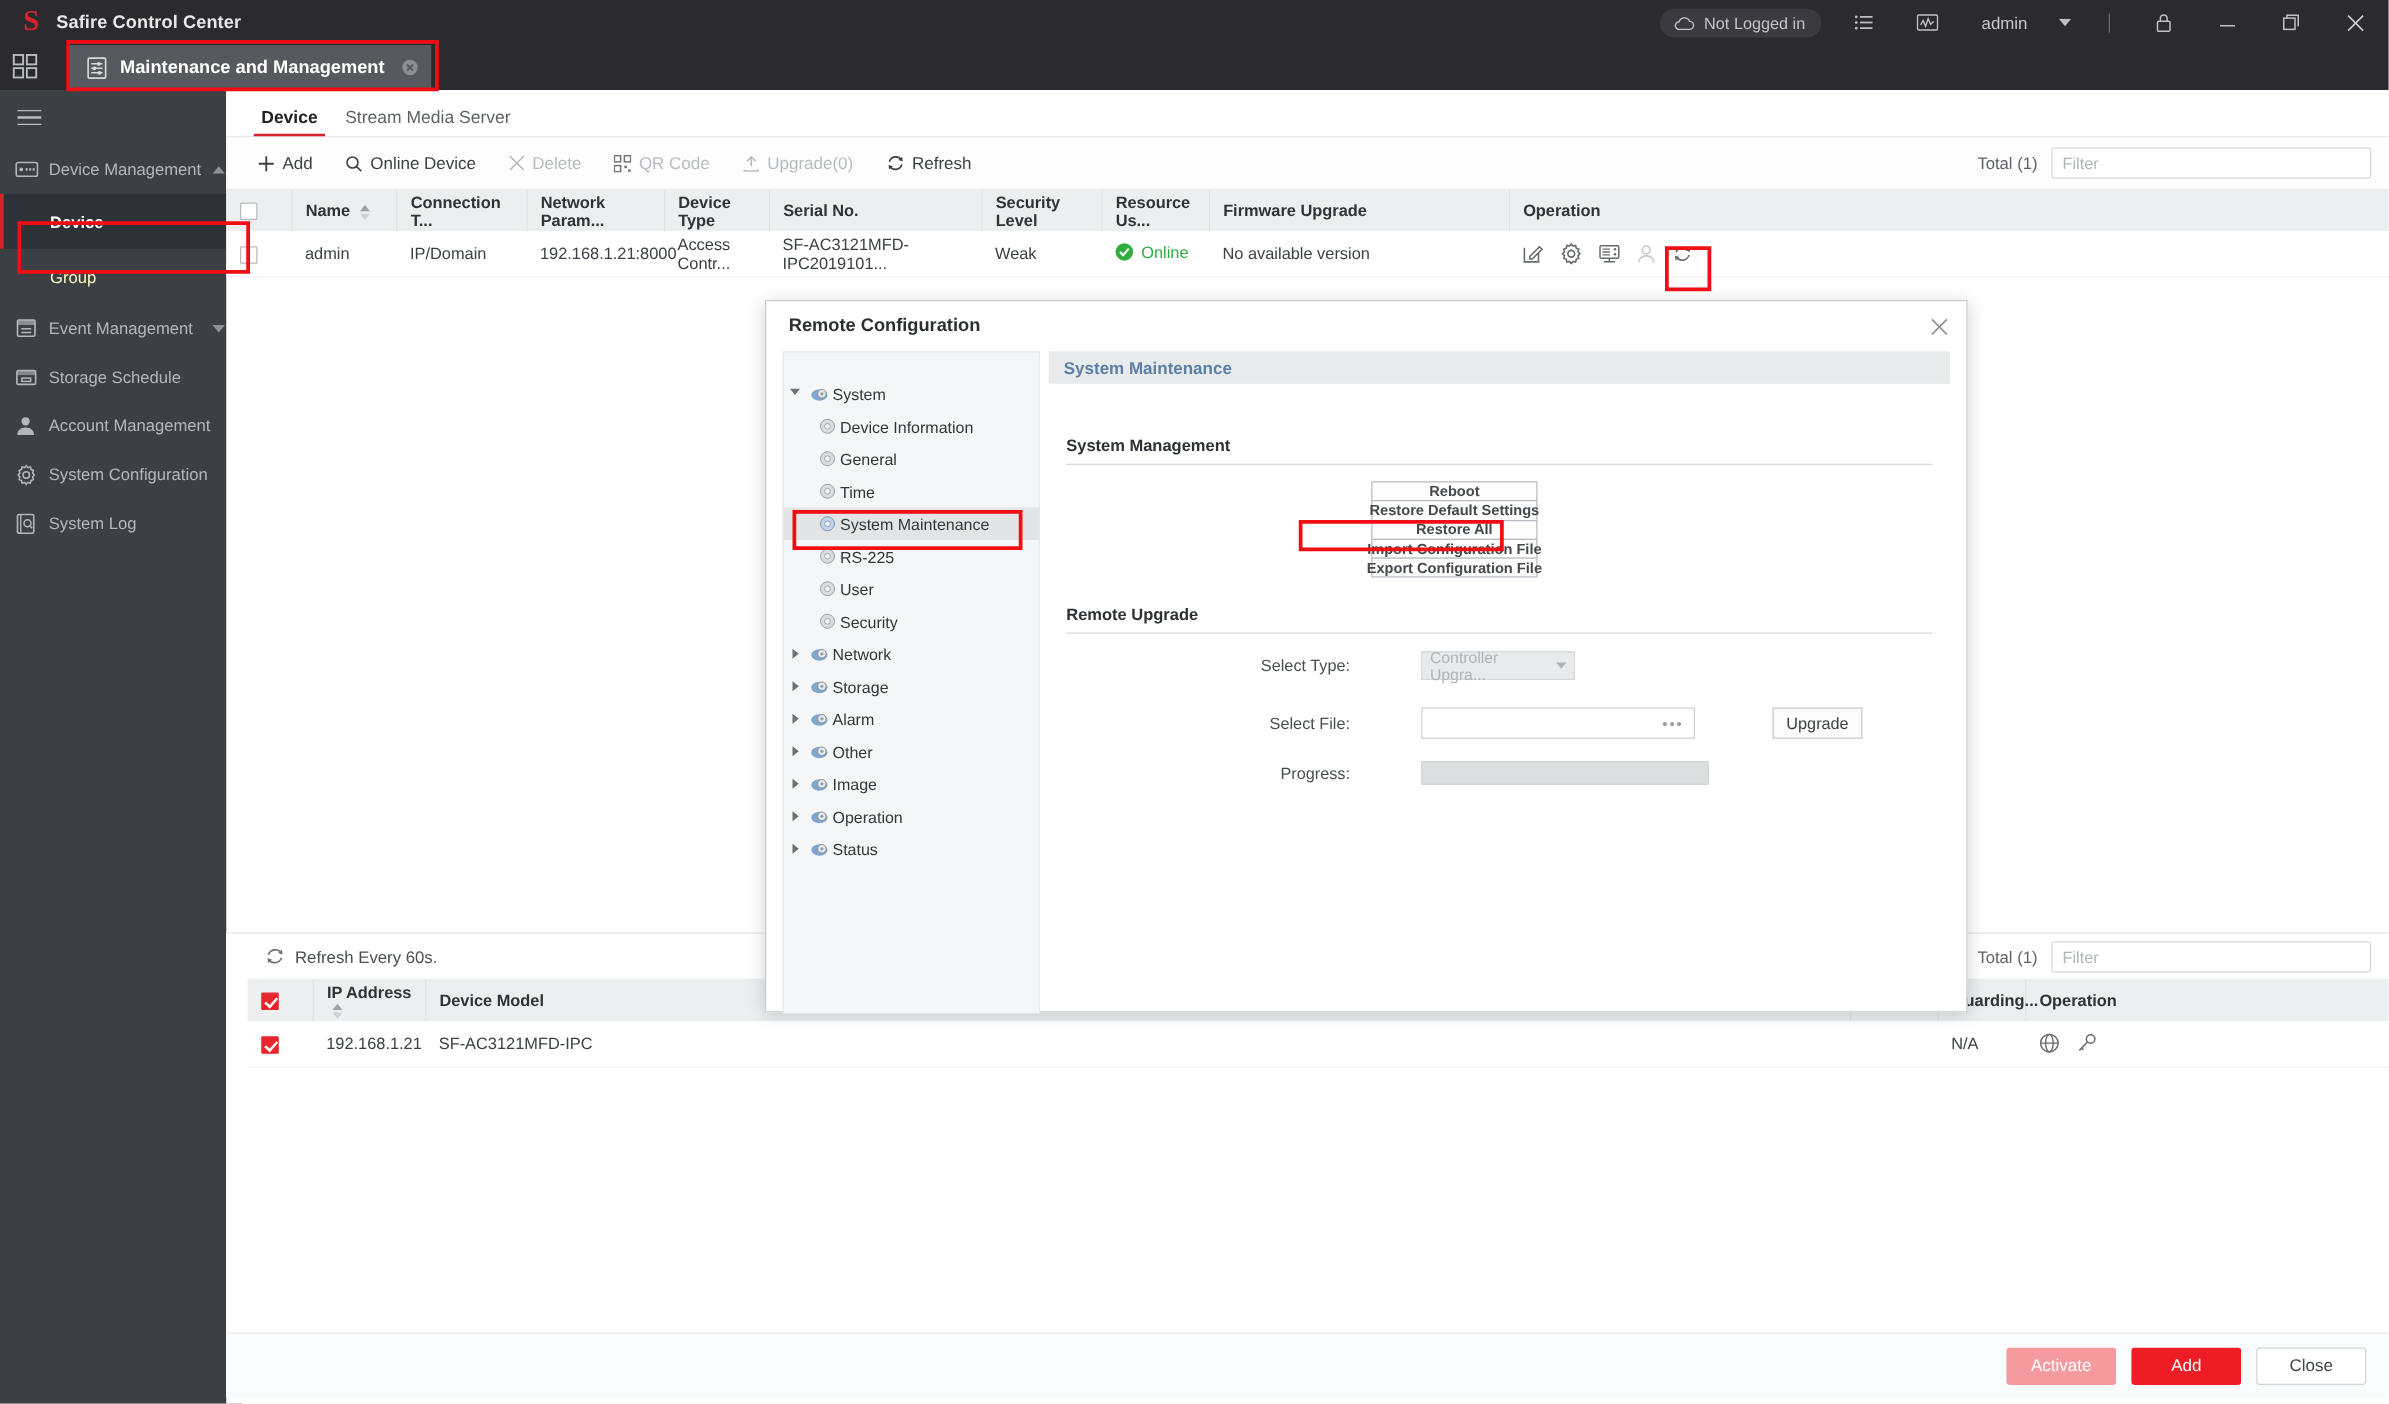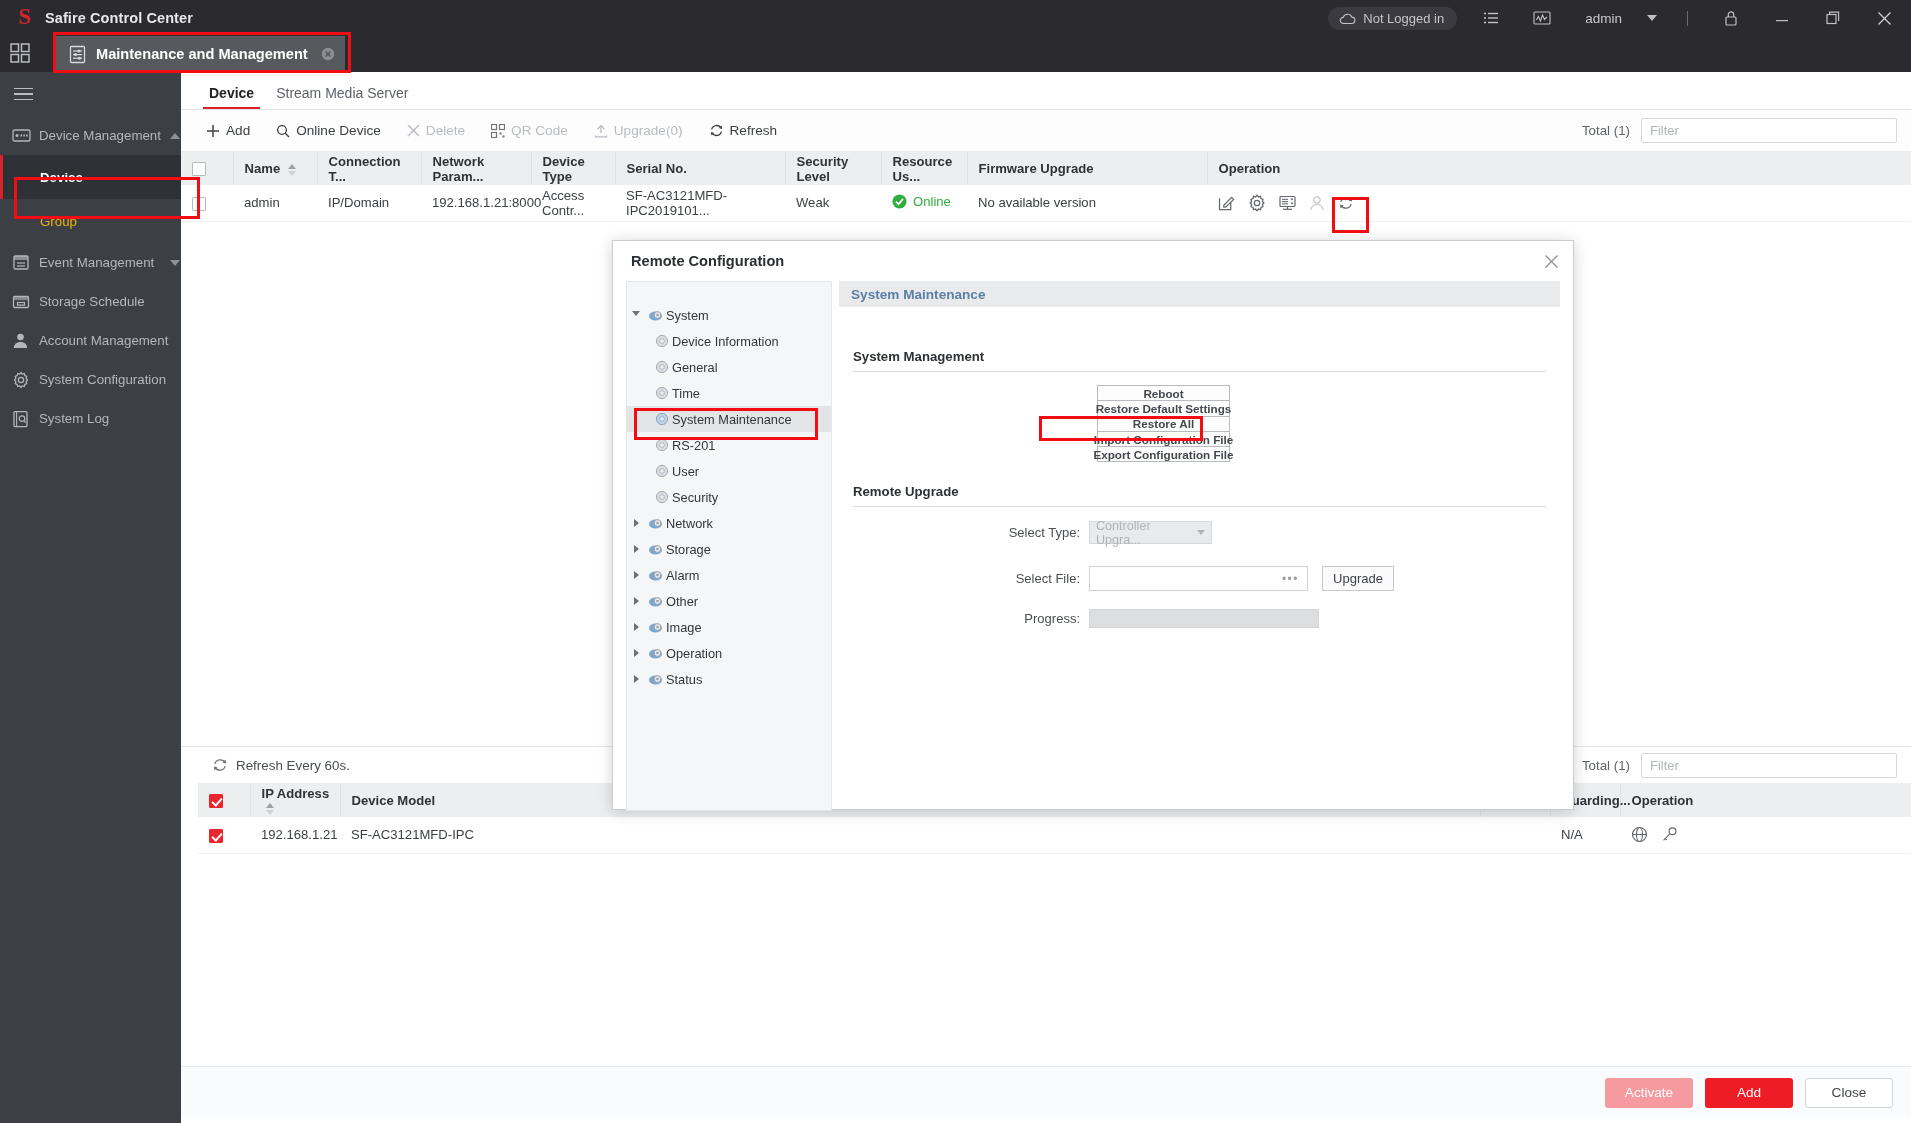--- a/index.html
+++ b/index.html
@@ -44,21 +44,21 @@
   .hamburger .bars { width: 19px; }
   .hamburger .bars div { height: 1.6px; background: #b9bcc2; margin: 4px 0; }
   .nav-item {
     height: 39px; display: flex; align-items: center; padding-left: 12px;
     color: #b3b7bd; font-size: 13.3px; position: relative;
   }
   .nav-item .nv-ico { width: 27px; display:flex; align-items:center; color:#b3b7bd;}
   .nav-item .caret { margin-left: auto; margin-right: 14px; font-size: 9px; color: #8d9198; }
   .nav-sub {
     height: 44px; display: flex; align-items: center; padding-left: 40px;
-    color: #eab308; font-size: 13.3px;
+    color: #fef9c3; font-size: 13.3px;
   }
   .nav-sub.active { background: #2e3136; color: #ffffff; font-weight: bold; }
   .nav-sub.active::before {
     content: ""; position: absolute; left: 0; width: 3px; height: 44px; background: #d9232a;
   }
   .nav-sub-wrap { position: relative; }
 
   
   .redbox { position: absolute; border: 3px solid #f20d15; pointer-events: none; z-index: 60; }
 
@@ -173,21 +173,21 @@
     color: #5b7fa6; font-size: 13.6px; font-weight: bold;
   }
   .sect-title { font-size: 13.2px; font-weight: bold; color: #2d3034; margin: 42px 0 0 14px; }
   .sect-rule { height: 1px; background: #d8dade; margin: 7px 14px 0 14px; }
   .btn-stack { margin-top: 14px; margin-left: 258px; width: 133px; }
   .cfg-btn {
     height: 16.3px; border: 1px solid #b8bcc1; background: #fdfdfd; margin-top: -1px;
     display: flex; align-items: center; justify-content: center;
     font-size: 11.7px; font-weight: bold; color: #45494e; white-space: nowrap;
   }
-  .ru-row { display: flex; align-items: center; margin-top: 14px; }
+  .ru-row { display: flex; align-items: center; margin-top: 14px; gap: 48px; }
   .ru-label { width: 250px; text-align: right; font-size: 13px; color: #4a4e53; padding-right: 9px; }
   .sel-type {
     width: 123px; height: 23px; background: #e9eaec; border: 1px solid #d6d8db;
     display: flex; align-items: center; padding: 0 6px; font-size: 12.6px; color: #b0b4b9;
   }
   .sel-type .cv { margin-left: auto; width:0;height:0;border-left:4px solid transparent;border-right:4px solid transparent;border-top:5px solid #b0b4b9;}
   .file-input {
     width: 219px; height: 25px; background: #fff; border: 1px solid #cdd0d4;
     display: flex; align-items: center; justify-content: flex-end; padding-right: 8px;
     font-size: 12px; color: #9a9ea3; letter-spacing: 1.5px;
@@ -723,21 +723,21 @@
           <span>System Maintenance</span>
         </div>
 
         <div class="tree-row indent-1">
           <span class="node-ico">
             <svg width="14" height="14" viewBox="0 0 14 14">
                 <circle cx="7" cy="7" r="5.6" fill="#d9dde1" stroke="#9aa0a6" stroke-width=".8"></circle>
                 <circle cx="7" cy="7" r="2.3" fill="#f2f4f6" stroke="#9aa0a6" stroke-width=".7"></circle>
               </svg>
           </span>
-          <span>RS-201</span>
+          <span>RS-225</span>
         </div>
 
         <div class="tree-row indent-1">
           <span class="node-ico">
             <svg width="14" height="14" viewBox="0 0 14 14">
                 <circle cx="7" cy="7" r="5.6" fill="#d9dde1" stroke="#9aa0a6" stroke-width=".8"></circle>
                 <circle cx="7" cy="7" r="2.3" fill="#f2f4f6" stroke="#9aa0a6" stroke-width=".7"></circle>
               </svg>
           </span>
           <span>User</span>

